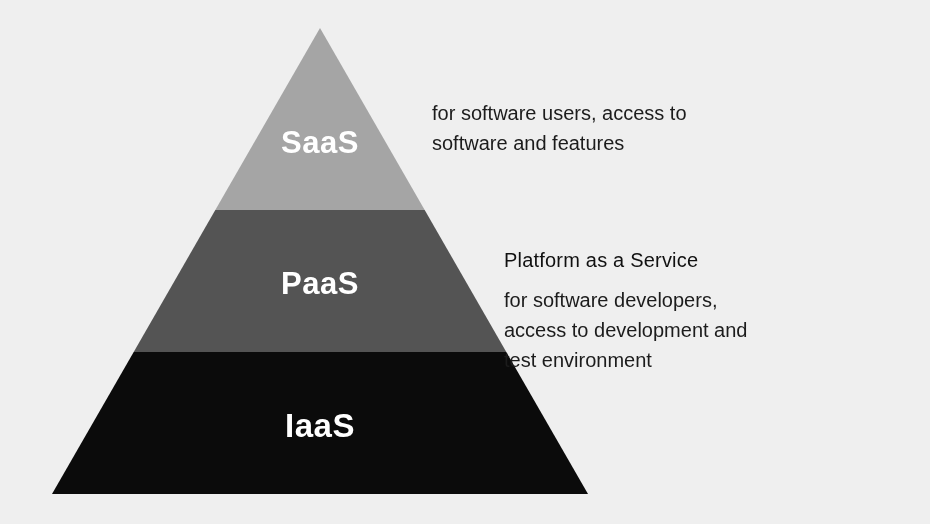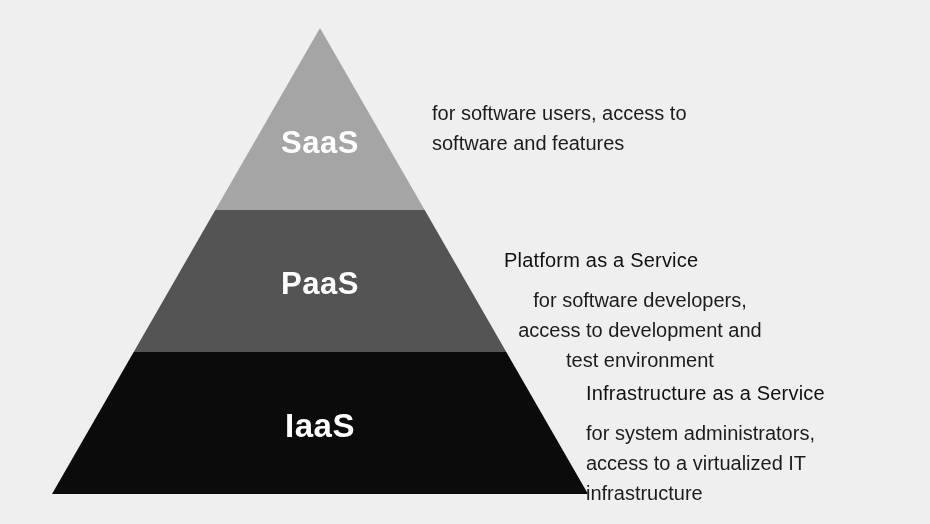--- a/index.html
+++ b/index.html
@@ -37,21 +37,21 @@
   }
   .annotation p {
     font-size: 20px;
     line-height: 1.5;
     color: #1c1c1c;
     font-weight: 400;
   }
   .annotation-saas { left: 432px; top: 98px; width: 300px; }
   .annotation-saas p { width: 292px; }
   .annotation-paas { left: 504px; top: 242px; width: 290px; margin-top: 7px; }
-  .annotation-paas p { width: 272px; text-align: center; }
+  .annotation-paas p { width: 272px; }
   .annotation-iaas { left: 586px; top: 382px; width: 305px; }
   .annotation-iaas p { width: 296px; }
 </style>
 </head>
 <body>
 
 <div class="canvas">
 
   <svg class="pyramid-svg" viewBox="0 0 930 524">
 
@@ -68,18 +68,14 @@
 
   <div class="annotation annotation-saas">
     <p>for software users, access to software and features</p>
   </div>
 
   <div class="annotation annotation-paas">
     <h2>Platform as a Service</h2>
     <p>for software developers, access to development and test environment</p>
   </div>
 
-  <div class="annotation annotation-iaas">
-    <h2>Infrastructure as a Service</h2>
-    <p>for system administrators, access to a virtualized IT infrastructure</p>
-  </div>
 
 </div>
 
 </body></html>

